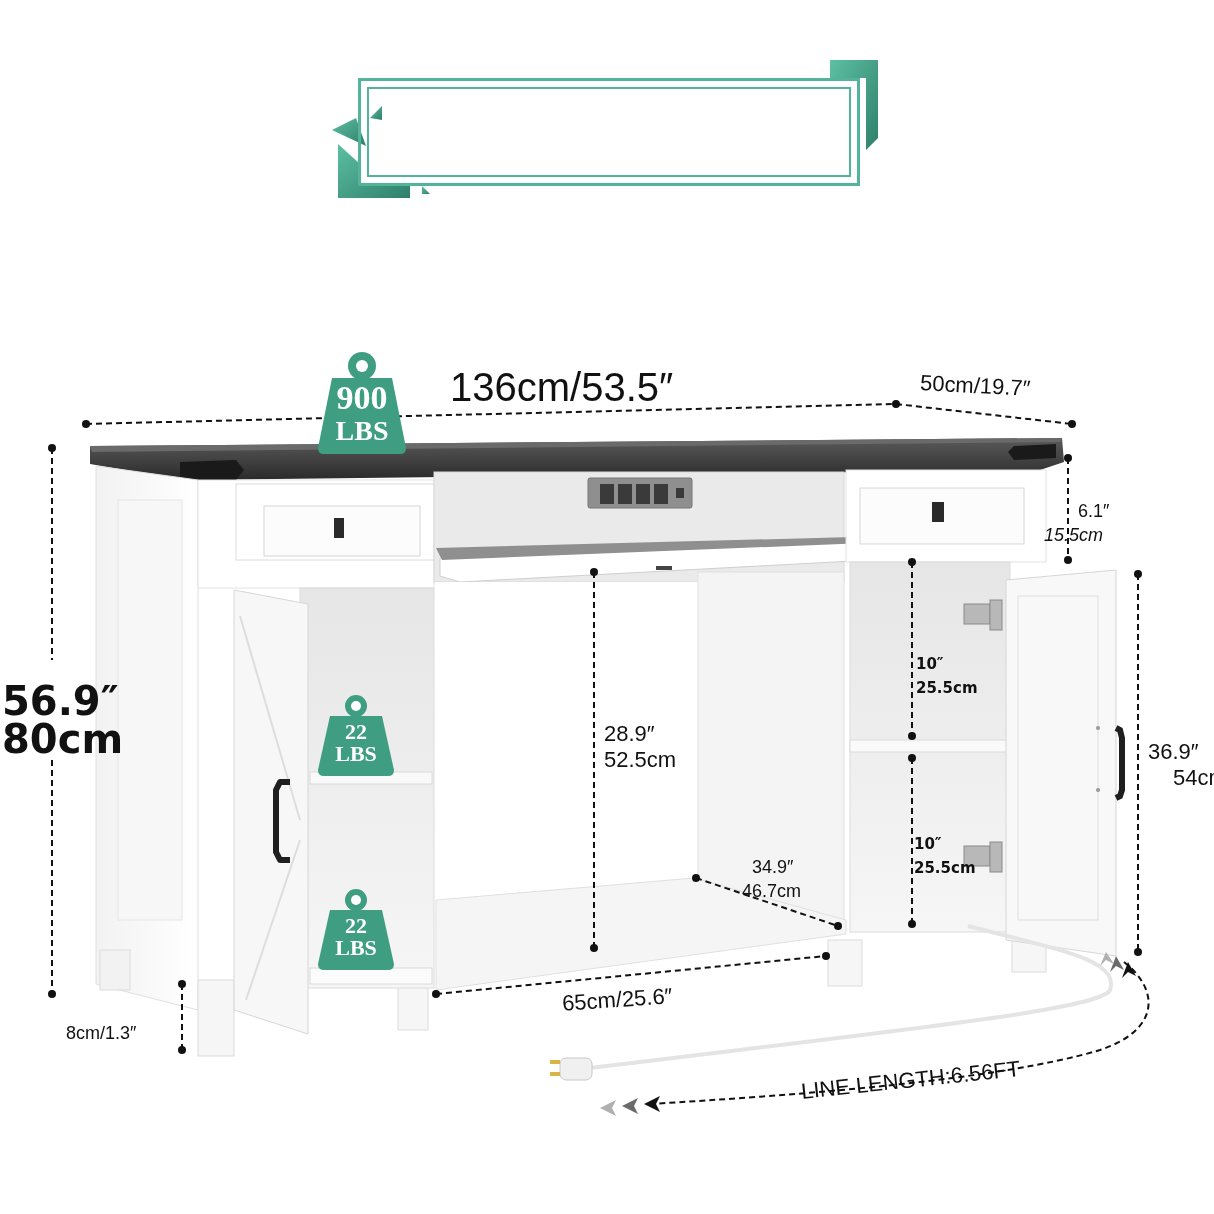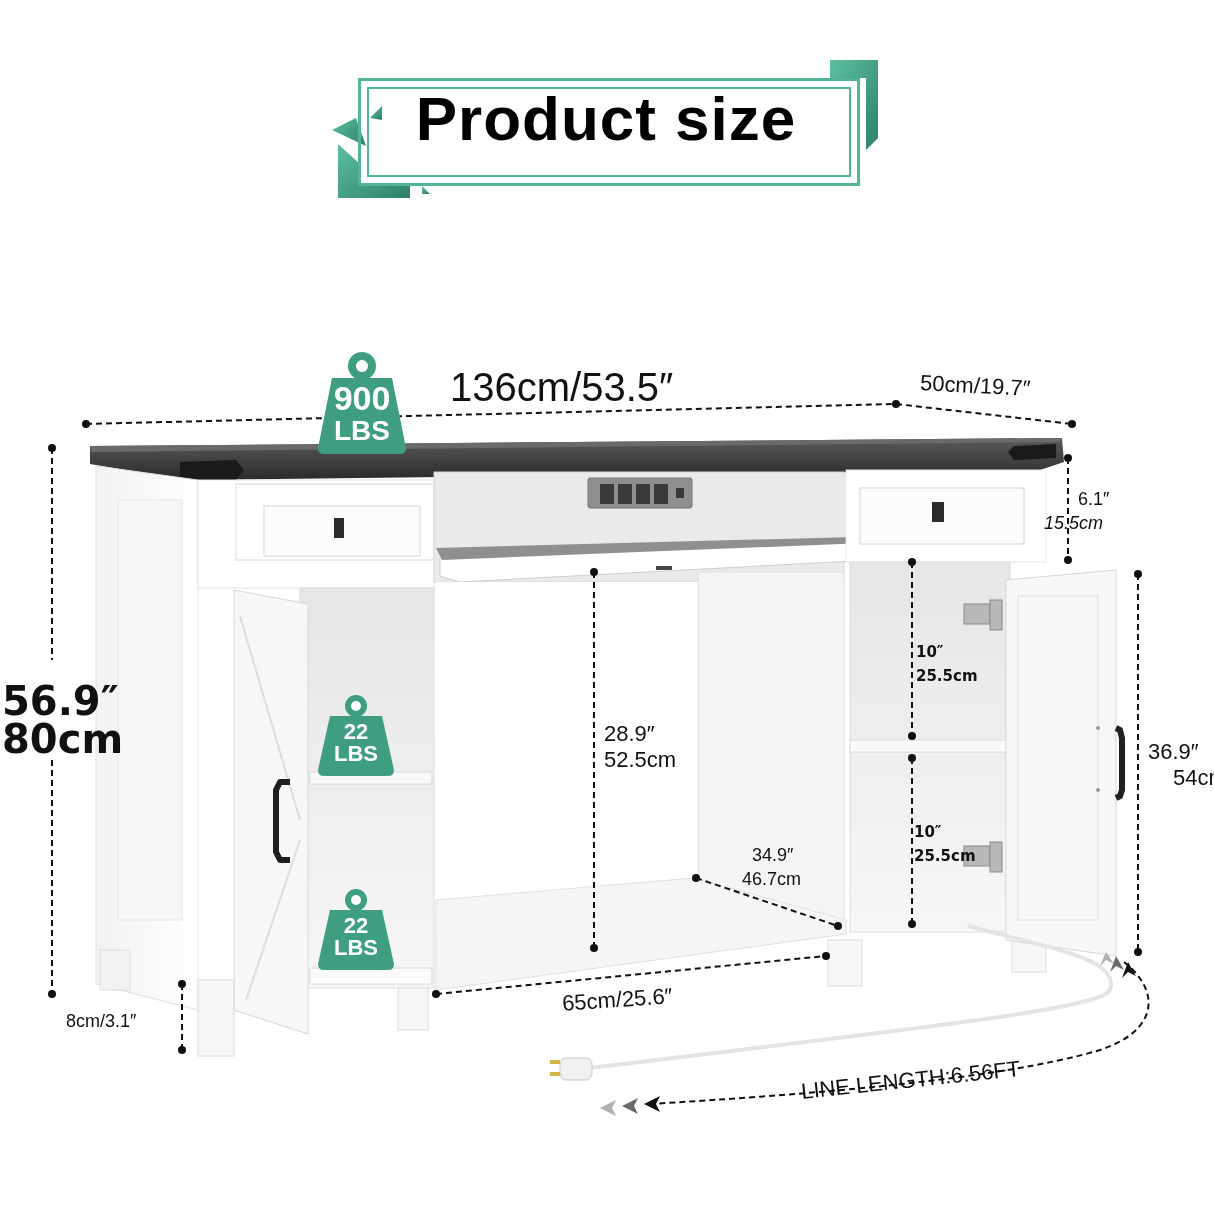--- a/index.html
+++ b/index.html
@@ -5,24 +5,24 @@
   html, body { margin: 0; padding: 0; background: #ffffff; }
   body { width: 1214px; height: 1214px; position: relative; overflow: hidden; font-family: "Liberation Sans", sans-serif; }
   .abs { position: absolute; }
   .title-wrap { position: absolute; left: 330px; top: 58px; width: 552px; height: 142px; }
   .title-box { position: absolute; left: 28px; top: 20px; width: 502px; height: 108px; border: 3px solid #52b49a; box-sizing: border-box; }
   .title-box-inner { position: absolute; left: 6px; top: 6px; right: 6px; bottom: 6px; border: 2px solid #52b49a; }
   .title-text { position: absolute; left: 0; right: 0; top: 30px; text-align: center; font-weight: bold; font-size: 62px; color: #000; letter-spacing: 1px; line-height: 1; }
   .dim { position: absolute; color: #111; font-family: "Liberation Sans", sans-serif; line-height: 1.08; white-space: nowrap; }
   .dim.big { font-size: 40px; }
   .dim.med { font-size: 22px; }
-  .dim.sm { font-size: 18px; }
+  .dim.sm { font-size: 18px; margin-top: 12px; }
   .dim.bold { font-weight: bold; font-family: "DejaVu Sans", sans-serif; }
   .weight { position: absolute; }
-  .weight .wt-text { position: absolute; left: 0; right: 0; text-align: center; color: #fff; font-weight: bold; font-family: Liberation Sans, sans-serif; line-height: 0.95; }
+  .weight .wt-text { position: absolute; left: 0; right: 0; text-align: center; color: #fff; font-weight: bold; font-family: Liberation Serif, serif; line-height: 0.95; }
   svg { display: block; }
 </style>
 </head>
 <body>
 
 <div class="title-wrap">
   <svg class="abs" style="left:0;top:0" width="552" height="142">
     <defs>
       <linearGradient id="g1" x1="0" x2="1" y1="0" y2="1">
         <stop offset="0" stop-color="#5cc0a2"></stop>
@@ -35,21 +35,20 @@
     <polygon points="2,72 26,60 36,88" fill="url(#g1)"></polygon>
     <polygon points="40,60 52,48 52,62" fill="url(#g1)"></polygon>
 
     <polygon points="92,128 100,136 92,136" fill="url(#g1)"></polygon>
 
     <polygon points="500,2 548,2 548,80 536,92 536,20 500,20" fill="url(#g1)"></polygon>
   </svg>
   <div class="title-box">
     <div class="title-box-inner"></div>
   </div>
-  <div class="title-text">Product size</div>
 </div>
 
 <svg class="abs" style="left:0;top:0" width="1214" height="1214">
   <defs>
     <linearGradient id="topg" x1="0" x2="0" y1="0" y2="1">
       <stop offset="0" stop-color="#5a5a5a"></stop>
       <stop offset="1" stop-color="#2a2a2a"></stop>
     </linearGradient>
     <linearGradient id="sideg" x1="0" x2="1" y1="0" y2="0">
       <stop offset="0" stop-color="#f2f2f2"></stop>
@@ -234,15 +233,15 @@
 <div class="dim sm bold" style="left:914px;top:848px;font-size:15px;">25.5cm</div>
 
 <div class="dim med" style="left:1148px;top:740px;">36.9″</div>
 <div class="dim med" style="left:1148px;top:766px;margin-left:25px;">54cm</div>
 
 <div class="dim sm" style="left:752px;top:846px;">34.9″</div>
 <div class="dim sm" style="left:742px;top:870px;">46.7cm</div>
 
 <div class="dim med" style="left:562px;top:988px;transform:rotate(-4deg);">65cm/25.6″</div>
 
-<div class="dim sm" style="left:66px;top:1012px;">8cm/3.1″</div>
+<div class="dim sm" style="left:66px;top:1012px;">8cm/1.3″</div>
 
 <div class="dim med" style="left:800px;top:1080px;transform:rotate(-6deg);transform-origin:left top;">LINE LENGTH:6.56FT</div>
 
 </body></html>

